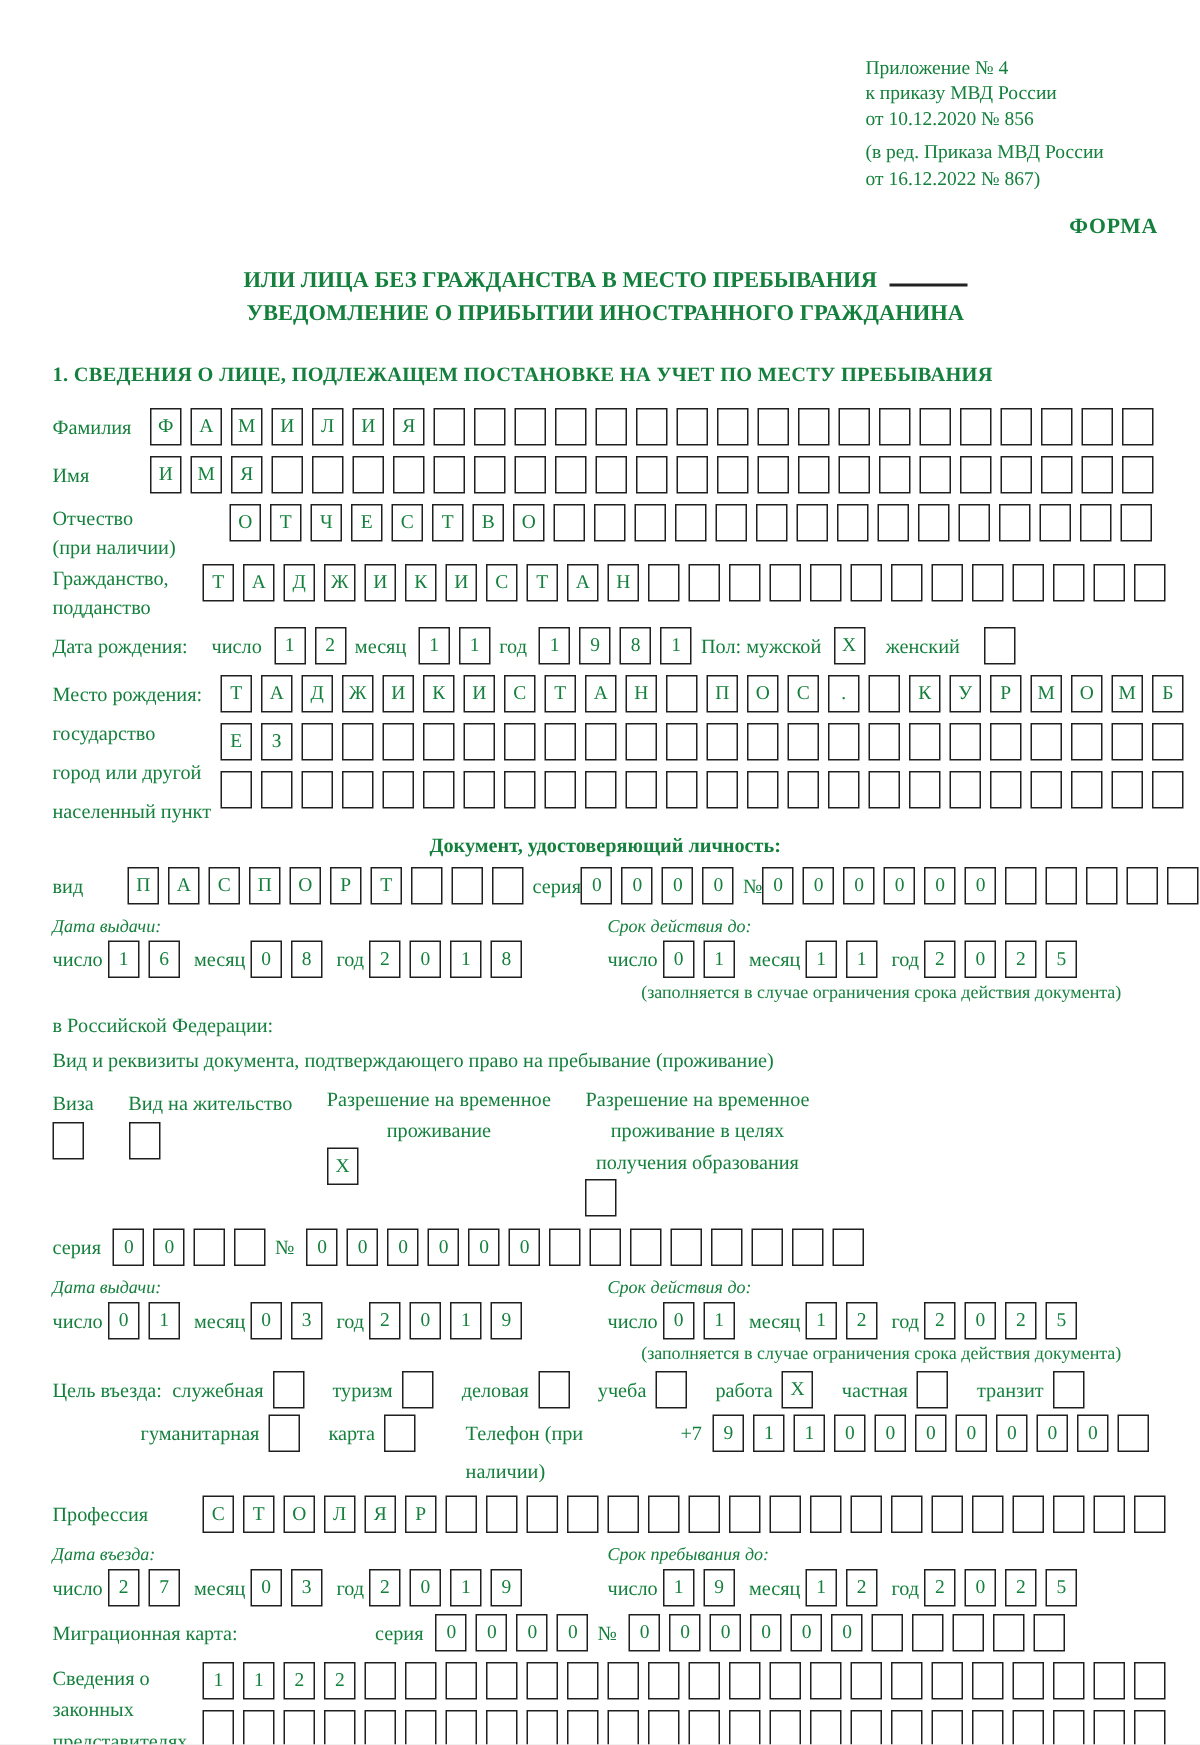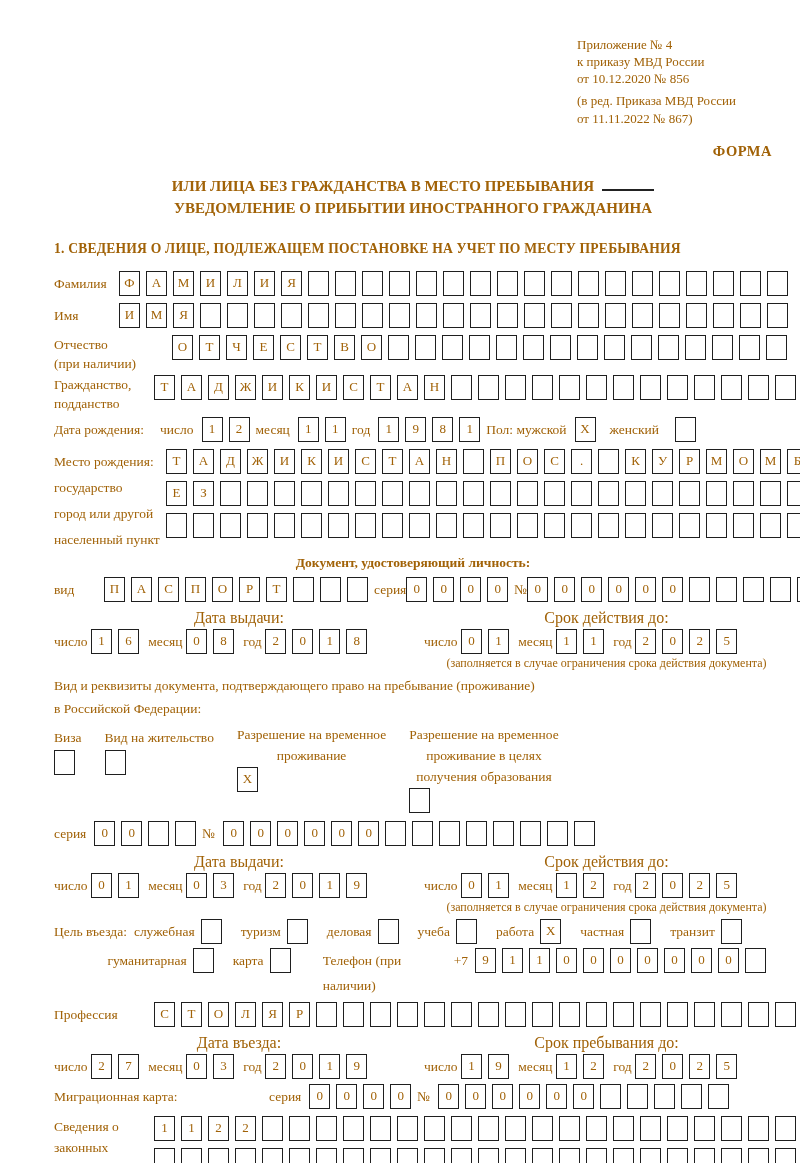--- a/index.html
+++ b/index.html
@@ -1,40 +1,40 @@
 <!DOCTYPE html>
 <html><head>
 <meta charset="utf-8">
 <style>
   html,body{margin:0;padding:0;background:#e8e8e8;}
   .page{
     width:800px;height:1163px;background:#ffffff;margin:0 auto;
-    font-family:"Liberation Serif","DejaVu Serif",serif;color:#a16207;
-    box-sizing:border-box;padding:36px 28px 0 54px;overflow:hidden;position:relative;
+    font-family:"Liberation Serif","DejaVu Serif",serif;color:#15803d;
+    box-sizing:border-box;padding:36px 28px 0 35px;overflow:hidden;position:relative;
   }
   .annex{margin-left:auto;width:195px;font-size:13px;line-height:1.32;text-align:left;}
   .annex .gap{height:5px;}
   .forma{ text-align:right;font-weight:bold;font-size:14.5px;margin-top:16px;letter-spacing:.5px;}
   .title{ text-align:center;font-weight:bold;font-size:15px;line-height:1.45;margin-top:16px;}
   .title .u{display:inline-block;width:52px;border-bottom:2px solid #222;height:13px;margin-left:8px;}
   .sec1{font-weight:bold;font-size:13.6px;margin-top:22px;margin-bottom:14px;letter-spacing:.2px;}
   .row{display:flex;align-items:flex-start;margin-bottom:6px;}
   .lbl{font-size:13.5px;line-height:26px;flex:0 0 auto;}
   .lbl2{font-size:13.5px;line-height:19px;flex:0 0 auto;}
   .cells{white-space:nowrap;flex:0 0 auto;}
   .cell{
     display:inline-block;box-sizing:border-box;width:21px;height:25px;
     border:1.6px solid #1f1f1f;margin-right:6px;text-align:center;
     font-size:13px;line-height:21px;vertical-align:top;font-family:"Liberation Serif",serif;
   }
   .sp8{display:inline-block;width:8px;} .sp16{display:inline-block;width:16px;}
   .dochead{text-align:center;font-weight:bold;font-size:13.5px;margin:2px 0 6px 0;}
   .datecols{display:flex;margin-bottom:4px;}
   .dcol{flex:0 0 auto;}
-  .dcol .dhead{font-size:16px;text-align:center;margin-bottom:2px;}
+  .dcol .dhead{font-size:12px;text-align:left;margin-bottom:2px;font-style:italic;}
   .dcol .dvals{font-size:13.5px;line-height:26px;white-space:nowrap;}
   .dnote{font-size:12px;text-align:center;margin-top:1px;}
   .introline{font-size:13.5px;line-height:1.7;}
   .ckgroup{display:flex;align-items:flex-start;margin-top:4px;margin-bottom:8px;}
   .ckitem{display:flex;align-items:flex-start;flex-direction:column;}
   .cklabel{font-size:13.5px;line-height:25px;margin-right:7px;}
   .ckmulti{font-size:13.5px;line-height:1.55;text-align:center;margin-right:7px;}
   .pitem{display:inline-flex;align-items:flex-end;margin-right:13px;}
   .pitem .cklabel{margin-right:6px;}
   .repwrap{display:flex;margin-top:2px;}
@@ -45,21 +45,21 @@
 <body>
 
 <div class="page">
 
   <div class="annex">
     <div>Приложение № 4</div>
     <div>к приказу МВД России</div>
     <div>от 10.12.2020 № 856</div>
     <div class="gap"></div>
     <div>(в ред. Приказа МВД России</div>
-    <div>от 11.11.2022 № 867)</div>
+    <div>от 16.12.2022 № 867)</div>
   </div>
   <div class="forma">ФОРМА</div>
 
   <div class="title">
     <div>
       <span>ИЛИ ЛИЦА БЕЗ ГРАЖДАНСТВА В МЕСТО ПРЕБЫВАНИЯ</span><span class="u"></span>
     </div>
     <div>УВЕДОМЛЕНИЕ О ПРИБЫТИИ ИНОСТРАННОГО ГРАЖДАНИНА</div>
   </div>
 
@@ -159,22 +159,22 @@
         <span class="cells"><span class="cell">0</span><span class="cell">1</span></span>
         <span>месяц</span>
         <span class="cells"><span class="cell">1</span><span class="cell">1</span></span>
         <span>год</span>
         <span class="cells"><span class="cell">2</span><span class="cell">0</span><span class="cell">2</span><span class="cell">5</span></span>
       </div>
       <div class="dnote">(заполняется в случае ограничения срока действия документа)</div>
     </div>
   </div>
 
+  <div class="introline">в Российской Федерации:</div>
   <div class="introline">Вид и реквизиты документа, подтверждающего право на пребывание (проживание)</div>
-  <div class="introline">в Российской Федерации:</div>
 
   <div class="ckgroup">
     <div class="ckitem">
       <span class="cklabel">Виза</span>
       <span class="cells"><span class="cell"></span></span>
     </div>
     <span class="sp16"></span>
     <div class="ckitem">
       <span class="cklabel">Вид на жительство</span>
       <span class="cells"><span class="cell"></span></span>

